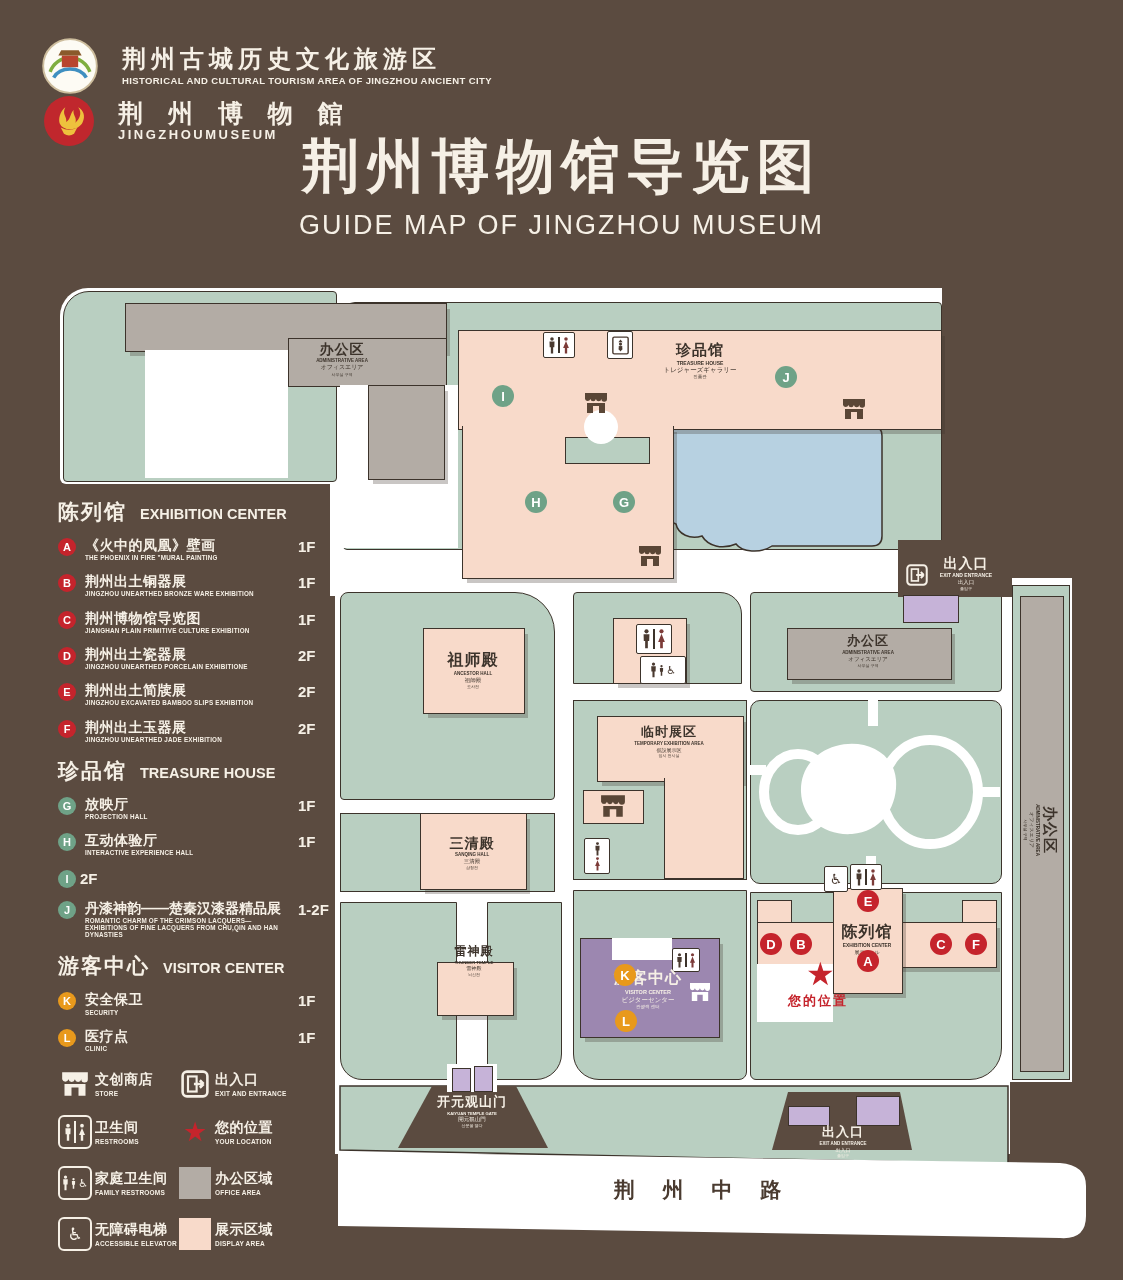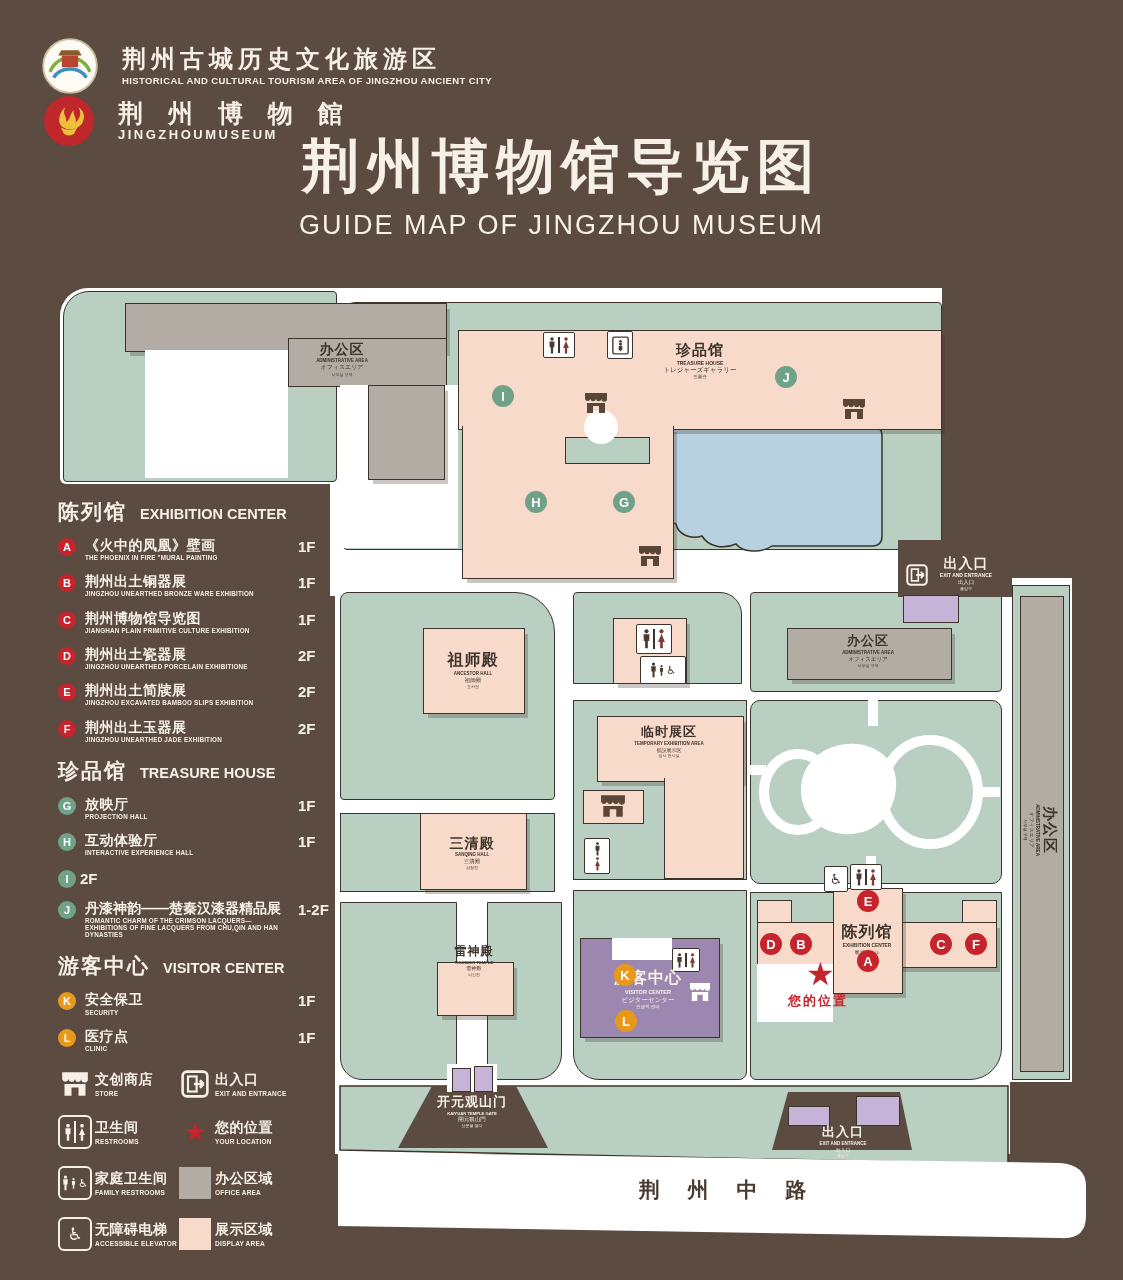--- a/index.html
+++ b/index.html
@@ -384,21 +384,21 @@
     <span class="en" style="font-size:4.5px">EXIT AND ENTRANCE</span>
     <span class="ja" style="font-size:5px">出入口</span>
     <span class="ko" style="font-size:4px">출입구</span>
   </div>
   <div class="blabel" style="left:1041px;top:830px;transform:translate(-50%,-50%) rotate(90deg)">
     <span class="zh" style="font-size:15px">办公区</span>
     <span class="en" style="font-size:4.5px">ADMINISTRATIVE AREA</span>
     <span class="ja" style="font-size:5px">オフィスエリア</span>
     <span class="ko" style="font-size:4px">사무실 구역</span>
   </div>
-  <div class="road-label" style="left:728px;top:1176px">荆 州 中 路</div>
+  <div class="road-label" style="left:703px;top:1176px">荆 州 中 路</div>
 
   <div class="mk grn" style="left:492px;top:385px">I</div>
   <div class="mk grn" style="left:775px;top:366px">J</div>
   <div class="mk grn" style="left:525px;top:491px">H</div>
   <div class="mk grn" style="left:613px;top:491px">G</div>
   <div class="mk red" style="left:857px;top:890px">E</div>
   <div class="mk red" style="left:760px;top:933px">D</div>
   <div class="mk red" style="left:790px;top:933px">B</div>
   <div class="mk red" style="left:930px;top:933px">C</div>
   <div class="mk red" style="left:965px;top:933px">F</div>

